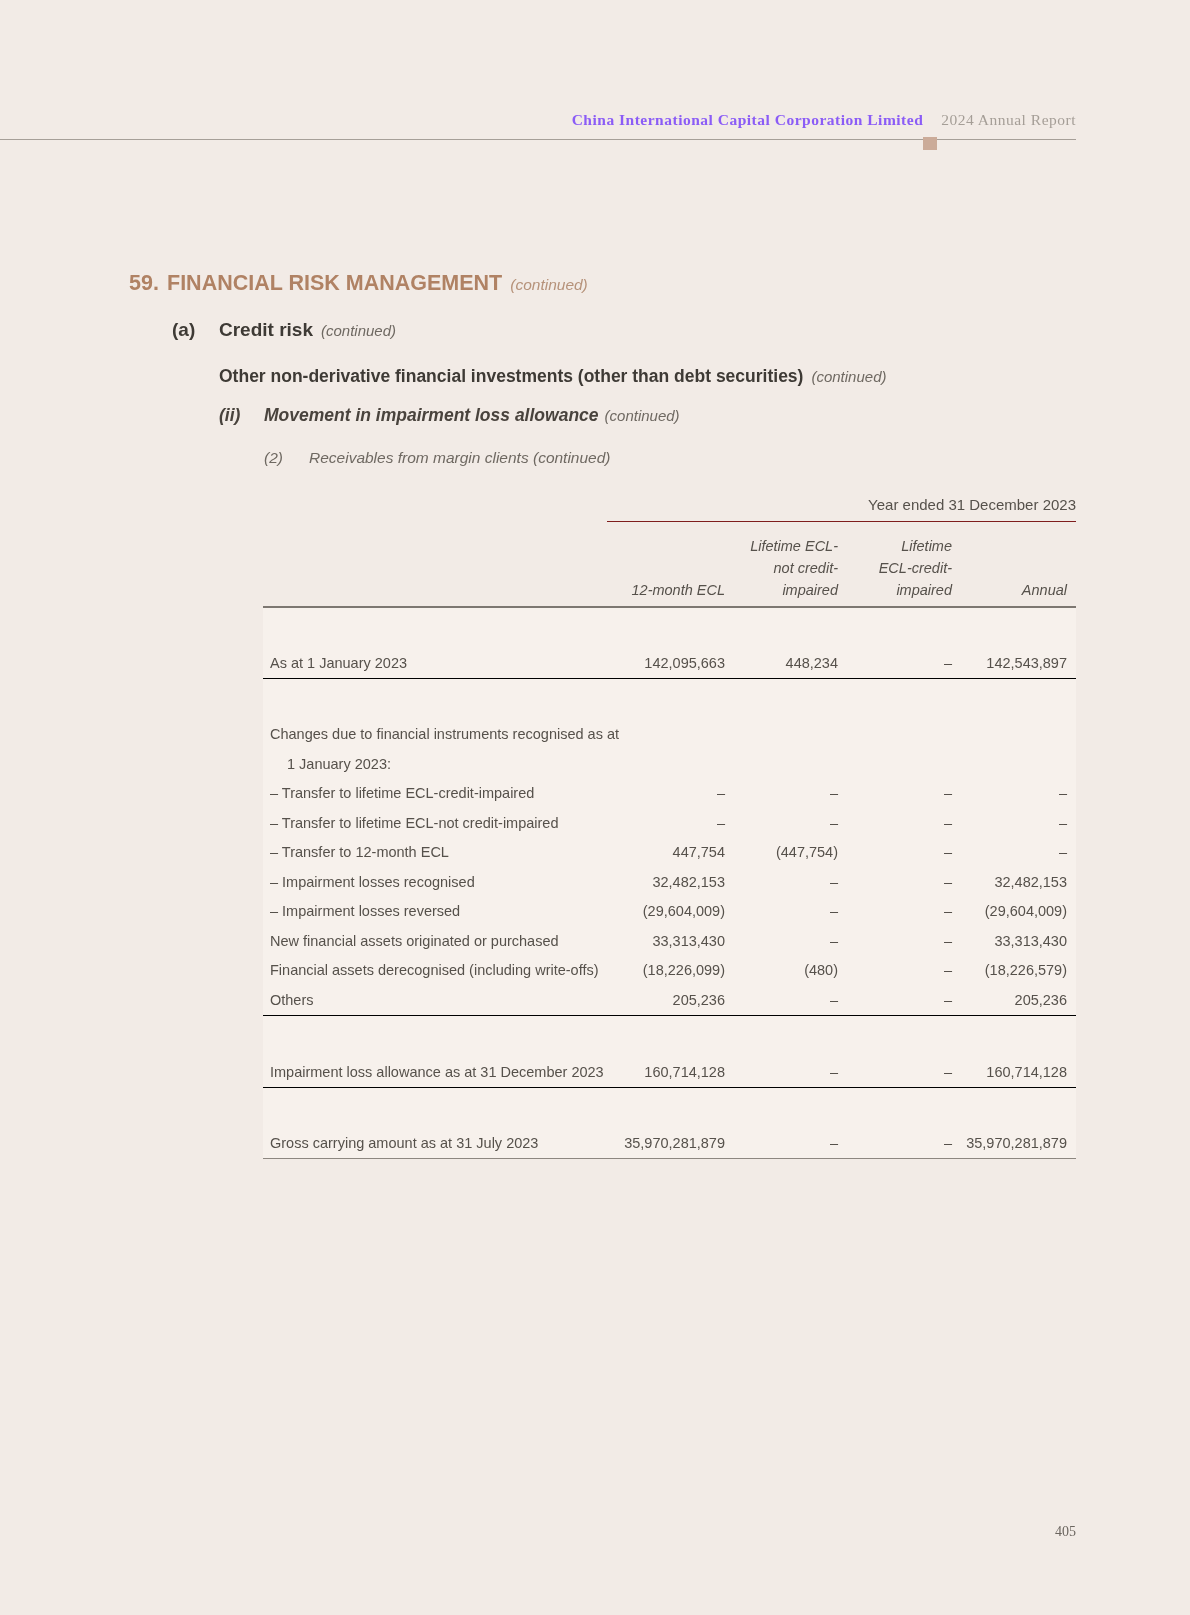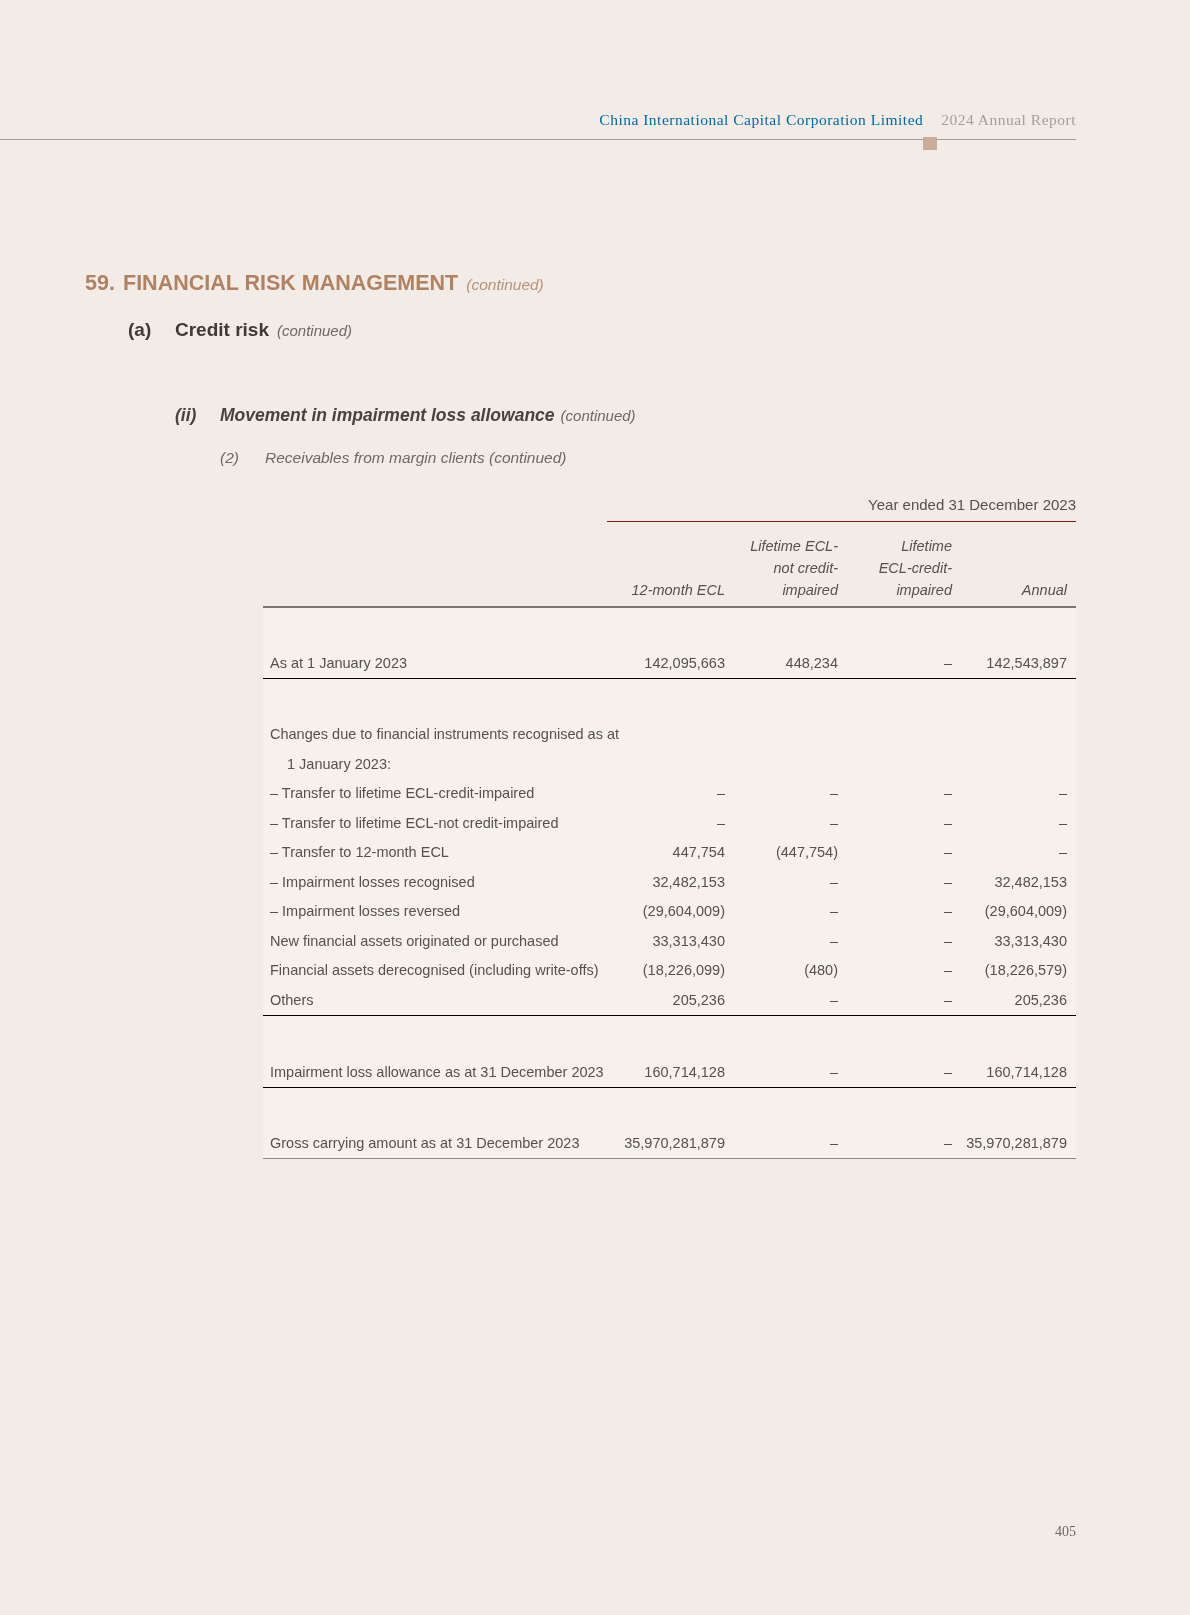--- a/index.html
+++ b/index.html
@@ -8,28 +8,28 @@
     background:#f2ebe6; overflow:hidden;
     font-family:"Liberation Sans", sans-serif;
     color:#3e3a35;
   }
   
   .running-head {
     position:absolute; top:111px; right:114px;
     font-family:"Liberation Serif", serif; font-size:15.5px; letter-spacing:.5px;
     white-space:nowrap;
   }
-  .running-head .company { color:#0369a1; }
+  .running-head .company { color:#8b5cf6;font-weight:bold; }
   .running-head .gap { display:inline-block; width:18px; }
   .running-head .report { color:#a59e97; }
   .head-rule { position:absolute; top:139px; left:0; width:1076px; height:1px; background:#a69f98; }
   .head-square { position:absolute; top:137px; left:923px; width:14px; height:13px; background:#cbab99; }
 
   
-  .hrow { position:absolute; white-space:nowrap; }
+  .hrow { position:absolute; white-space:nowrap;margin-left:44px; }
   .hrow .num { display:inline-block; }
   .cont { font-weight:normal; font-style:italic; }
 
   .h-main { top:271px; left:85px; font-size:21.5px; font-weight:bold; color:#b08264; }
   .h-main .num { width:38px; }
   .h-main .cont { font-size:15.5px; color:#b6927a; margin-left:8px; }
 
   .h-a { top:319px; left:128px; font-size:19px; font-weight:bold; color:#3e3a35; }
   .h-a .num { width:47px; }
   .h-a .cont { font-size:15px; color:#6f6962; margin-left:8px; }
@@ -89,20 +89,23 @@
   <div class="head-square"></div>
 
   <div class="hrow h-main">
     <span class="num">59.</span><span>FINANCIAL RISK MANAGEMENT</span><span class="cont">(continued)</span>
   </div>
 
   <div class="hrow h-a">
     <span class="num">(a)</span><span>Credit risk</span><span class="cont">(continued)</span>
   </div>
 
+  <div class="hrow h-other">
+    <span>Other non-derivative financial investments (other than debt securities)</span><span class="cont">(continued)</span>
+  </div>
 
   <div class="hrow h-ii">
     <span class="num">(ii)</span><span>Movement in impairment loss allowance</span><span class="cont">(continued)</span>
   </div>
 
   <div class="hrow h-2">
     <span class="num">(2)</span><span>Receivables from margin clients (continued)</span>
   </div>
 
   <div class="fin-table">
@@ -201,21 +204,21 @@
         <div class="trow spacer" style="height: 42px;"></div>
         <div class="trow rule">
           <div class="cell label">Impairment loss allowance as at 31 December 2023</div>
           <div class="num">160,714,128</div>
           <div class="num">–</div>
           <div class="num">–</div>
           <div class="num last">160,714,128</div>
         </div>
         <div class="trow spacer" style="height: 40px;"></div>
         <div class="trow rule final-rule">
-          <div class="cell label">Gross carrying amount as at 31 December 2023</div>
+          <div class="cell label">Gross carrying amount as at 31 July 2023</div>
           <div class="num">35,970,281,879</div>
           <div class="num">–</div>
           <div class="num">–</div>
           <div class="num last">35,970,281,879</div>
         </div>
       </div>
   </div>
 
   <div class="folio">405</div>
 

